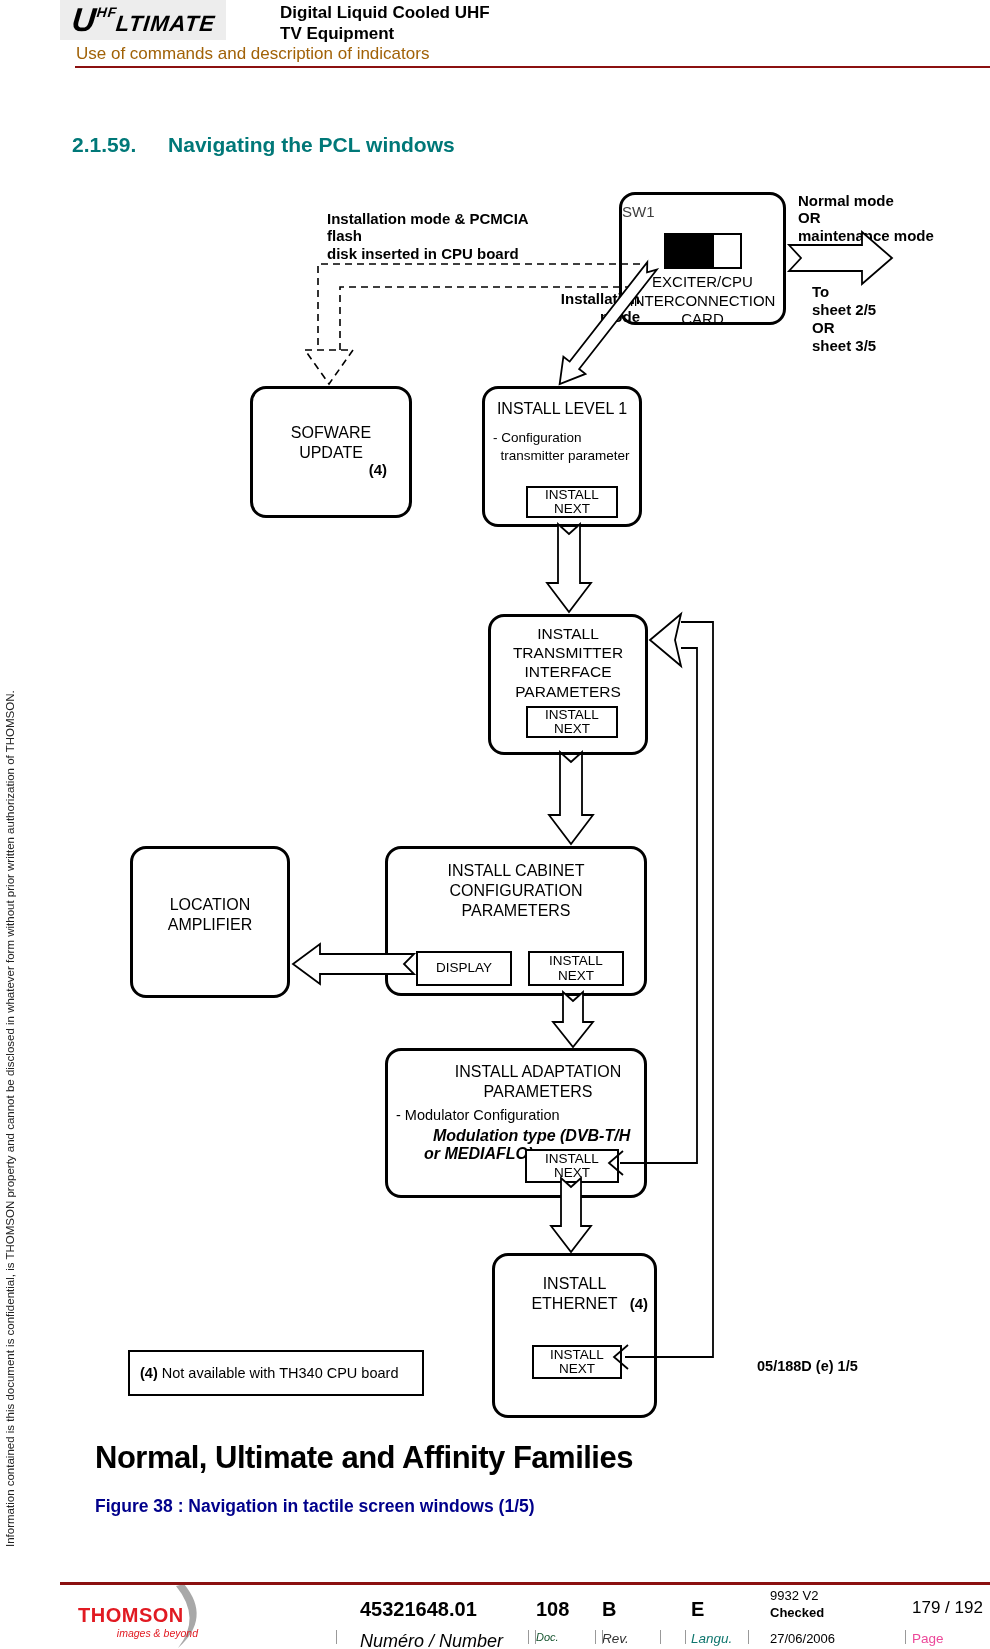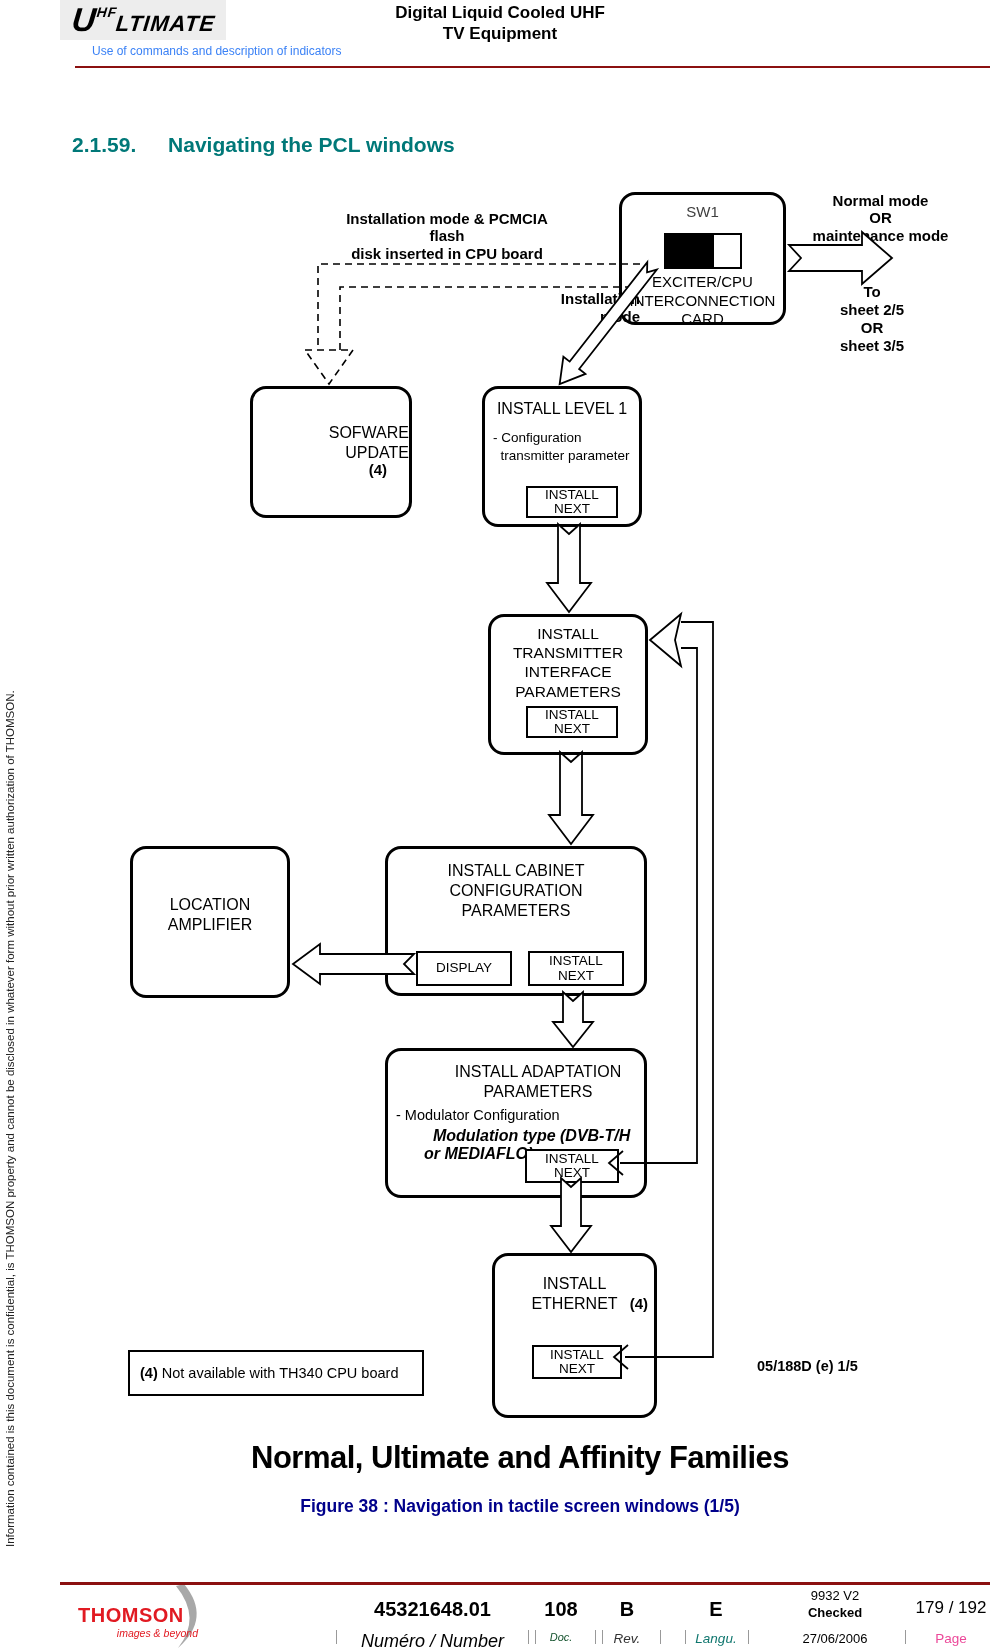--- a/index.html
+++ b/index.html
@@ -1,21 +1,21 @@
 <!DOCTYPE html>
 <html><head>
 <meta charset="utf-8">
 <style>
   html,body{margin:0;padding:0;background:#fff;}
   #page{position:relative;width:990px;height:1649px;background:#fff;overflow:hidden;
         font-family:"Liberation Sans",sans-serif;color:#000;}
   .abs{position:absolute;}
   .ml{white-space:pre-line;}
   .b{font-weight:bold;}
-  .ctr{text-align:center;}
+  .ctr{text-align:left;}
   .box{position:absolute;background:#fff;border:3px solid #000;border-radius:16px;}
   .btn{position:absolute;background:#fff;border:2px solid #000;display:flex;align-items:center;
        justify-content:center;text-align:center;font-size:13.5px;line-height:1.05;}
   .dtitle{font-weight:normal;font-size:15.5px;line-height:1.24;text-align:center;}
   svg{position:absolute;left:0;top:0;pointer-events:none;}
   .tick{position:absolute;width:1px;height:14px;background:#999;}
 </style>
 </head>
 <body>
 
@@ -23,21 +23,21 @@
 
   <div class="abs" style="left:60px;top:0;width:166px;height:40px;background:#ededed;">
     <div class="abs" style="left:12px;top:1px;font-style:italic;font-weight:900;transform:skewX(-6deg);">
       <span style="font-size:33px;">U</span><span style="font-size:14px;vertical-align:14px;letter-spacing:1px;">HF</span><span style="font-size:22px;letter-spacing:1px;">LTIMATE</span>
     </div>
   </div>
   <div class="abs ctr" style="left:280px;top:2px;width:440px;font-size:17px;font-weight:bold;line-height:1.25;">
     <div>Digital Liquid Cooled UHF</div>
     <div>TV Equipment</div>
   </div>
-  <div class="abs" style="left:76px;top:44px;font-size:12px;color:#3b82f6;margin-left:16px;">Use of commands and description of indicators</div>
+  <div class="abs" style="left:76px;top:44px;font-size:17px;color:#a16207;">Use of commands and description of indicators</div>
   <div class="abs" style="left:75px;top:66px;width:915px;height:2px;background:#8b1010;"></div>
 
   <div class="abs" style="left:72px;top:133px;font-size:21px;font-weight:bold;color:#007878;">
     <span>2.1.59.</span>
     <span style="margin-left:26px;">Navigating the PCL windows</span>
   </div>
 
   <div class="abs" style="left:4px;top:437px;height:1110px;width:18px;font-size:11.5px;color:#222;
               writing-mode:vertical-rl;transform:rotate(180deg);">Information contained is this document is confidential, is THOMSON property and cannot be disclosed in whatever form without prior written authorization of THOMSON.</div>
 
@@ -57,21 +57,21 @@
 mode</div>
   <div class="abs ml ctr b" style="left:798px;top:192px;width:165px;font-size:15px;line-height:1.15;">Normal mode
 OR
 maintenance mode</div>
   <div class="abs ml ctr b" style="left:812px;top:283px;width:120px;font-size:15px;line-height:1.2;">To
 sheet 2/5
 OR
 sheet 3/5</div>
 
   <div class="box" style="left:250px;top:386px;width:156px;height:126px;">
-    <div class="abs ml dtitle" style="left:0;top:34px;width:100%;font-size:16px;text-align:right;">SOFWARE
+    <div class="abs ml dtitle" style="left:0;top:34px;width:100%;font-size:16px;">SOFWARE
 UPDATE</div>
     <div class="abs b" style="right:22px;top:72px;font-size:15px;">(4)</div>
   </div>
 
   <div class="box" style="left:482px;top:386px;width:154px;height:135px;">
     <div class="abs ctr dtitle" style="left:0;top:10px;width:100%;font-size:16px;">INSTALL  LEVEL 1</div>
     <div class="abs ml" style="left:8px;top:40px;width:146px;font-size:13.5px;line-height:1.35;">- Configuration
 &nbsp;&nbsp;transmitter parameter</div>
     <div class="btn ml" style="left:41px;top:97px;width:88px;height:28px;">INSTALL
 NEXT</div>

